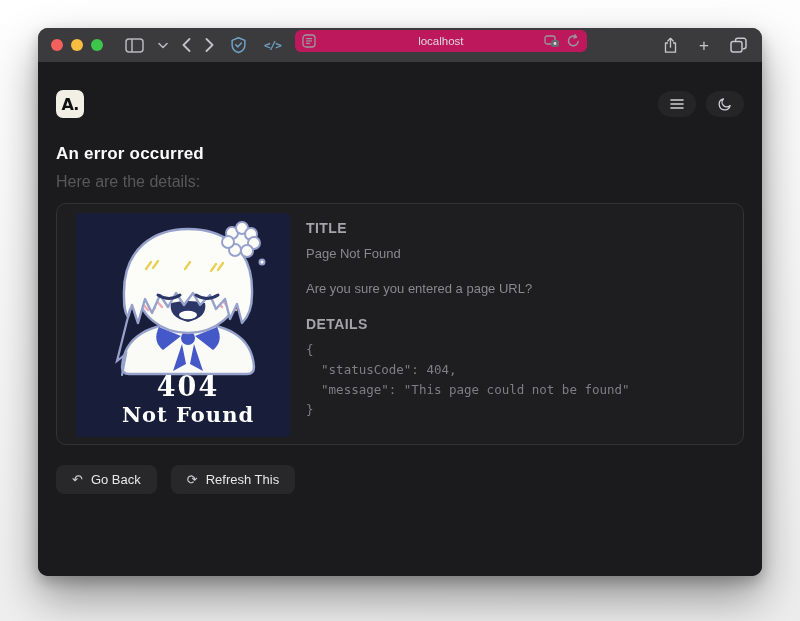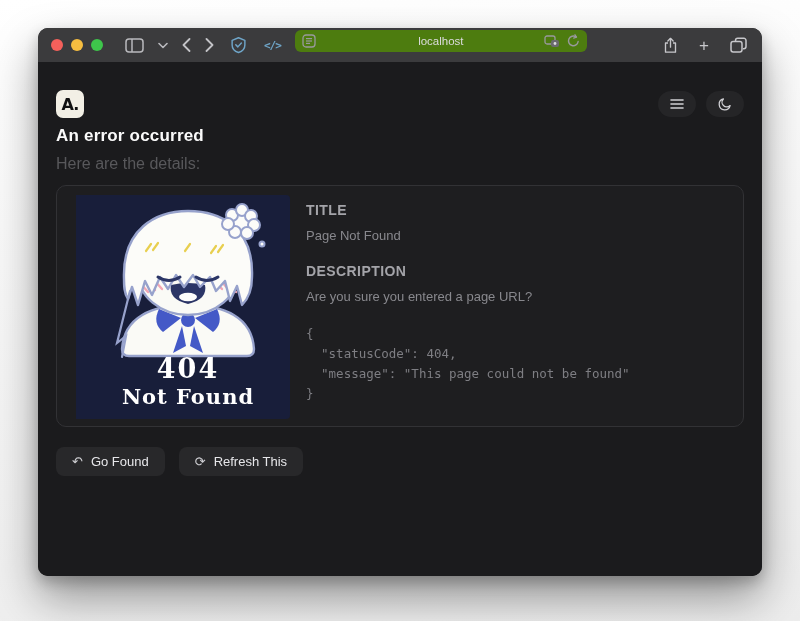--- a/index.html
+++ b/index.html
@@ -27,21 +27,21 @@
   .light { width:12px; height:12px; border-radius:50%; }
   .light.red { background:#f4605b; } .light.yellow { background:#f6bd40; } .light.green { background:#3ec54b; }
   .tb-btn { background:none; border:none; display:flex; align-items:center; justify-content:center; cursor:pointer; padding:2px; }
   .tb-btn svg { display:block; }
   .tb-group { display:flex; align-items:center; gap:12px; }
   .nav-group { margin-left:4px; gap:10px; }
   .ext-group { margin-left:12px; gap:13px; }
   .code-glyph { color:#6fa5c8; font-size:11px; font-weight:bold; letter-spacing:-1px; font-family:"DejaVu Sans Mono", monospace; }
   .url-bar {
     flex:1; max-width:292px; height:22px; margin:0 14px 8px 12px;
-    background:#4d7c0f; border-radius:6px;
+    background:#be185d; border-radius:6px;
     display:flex; align-items:center; position:relative; padding:0 28px;
     cursor:text;
   }
   .url-text { flex:1; text-align:center; font-size:11.5px; color:#dcdcde; }
   .url-left { position:absolute; left:7px; top:4px; }
   .url-right { position:absolute; right:7px; top:4px; display:flex; gap:7px; align-items:center; }
   .right-group { margin-left:auto; gap:17px; }
   .plus-glyph { color:#c7c7cb; font-size:17px; font-weight:300; line-height:1; }
   
   .page {
@@ -53,21 +53,21 @@
     width:28px; height:28px; background:#f2efe5; border-radius:7px;
     display:flex; align-items:center; justify-content:center;
     color:#111; font-weight:800; font-size:16px; letter-spacing:-1px; cursor:pointer;
     font-family:"DejaVu Sans", sans-serif;
   }
   .header-actions { display:flex; gap:10px; }
   .pill-btn {
     width:38px; height:26px; border-radius:13px; background:#252527;
     border:none; display:flex; align-items:center; justify-content:center; cursor:pointer;
   }
-  h1.page-title { margin-top:8px; font-size:17px; font-weight:700; color:#fafafa; letter-spacing:.2px; }
+  h1.page-title { margin-top:26px; font-size:17px; font-weight:700; color:#fafafa; letter-spacing:.2px; }
   .page-subtitle { margin-top:9px; font-size:16px; color:#58585b; }
   
   .card {
     margin-top:12px; border:1px solid #323235; border-radius:10px; background:#1e1e20;
     display:flex; gap:16px; padding:9px; height:242px;
   }
   .art { width:224px; height:224px; flex:0 0 224px; border-radius:4px; overflow:hidden;padding-left:10px; }
   .art svg { display:block; }
   .detail-col { padding-top:7px; flex:1; }
   .field-label { font-size:14px; font-weight:700; color:#a4a4a9; letter-spacing:.03em; }
@@ -264,34 +264,34 @@
 
           <text x="112" y="183" text-anchor="middle" fill="#ffffff" font-family="DejaVu Serif, serif" font-weight="bold" font-size="27" letter-spacing="2">404</text>
           <text x="112" y="209" text-anchor="middle" fill="#ffffff" font-family="DejaVu Serif, serif" font-weight="bold" font-size="21" letter-spacing="1">Not Found</text>
         </svg>
       </div>
 
       <div class="detail-col">
         <div class="field-label">TITLE</div>
         <div class="field-value">Page Not Found</div>
 
-        <div class="field-label">DESCRIPTION</div>
         <div class="field-value">Are you sure you entered a page URL?</div>
 
+        <div class="field-label">DETAILS</div>
         <pre class="field-code">{
   "statusCode": 404,
   "message": "This page could not be found"
 }</pre>
       </div>
     </div>
 
     <div class="actions">
       <button class="action-btn">
         <span class="action-icon">↶</span>
-        <span>Go Found</span>
+        <span>Go Back</span>
       </button>
       <button class="action-btn">
         <span class="action-icon">⟳</span>
         <span>Refresh This</span>
       </button>
     </div>
 
   </div>
 </div>
 

